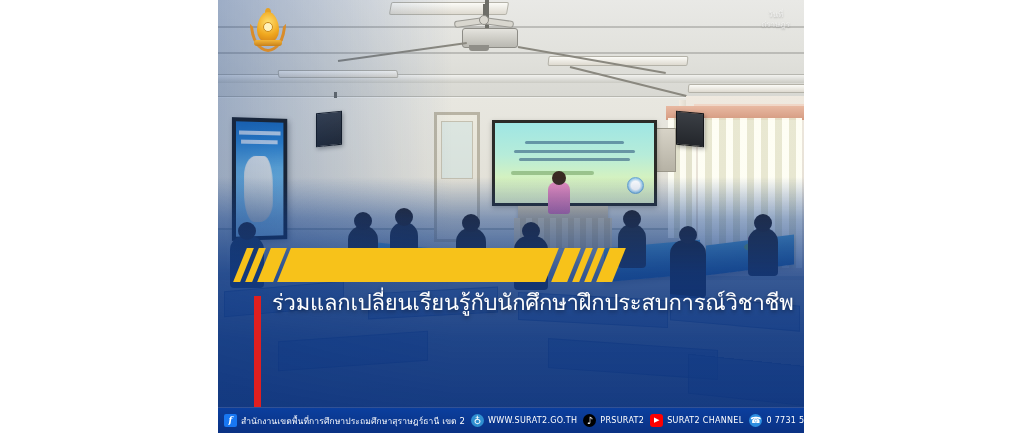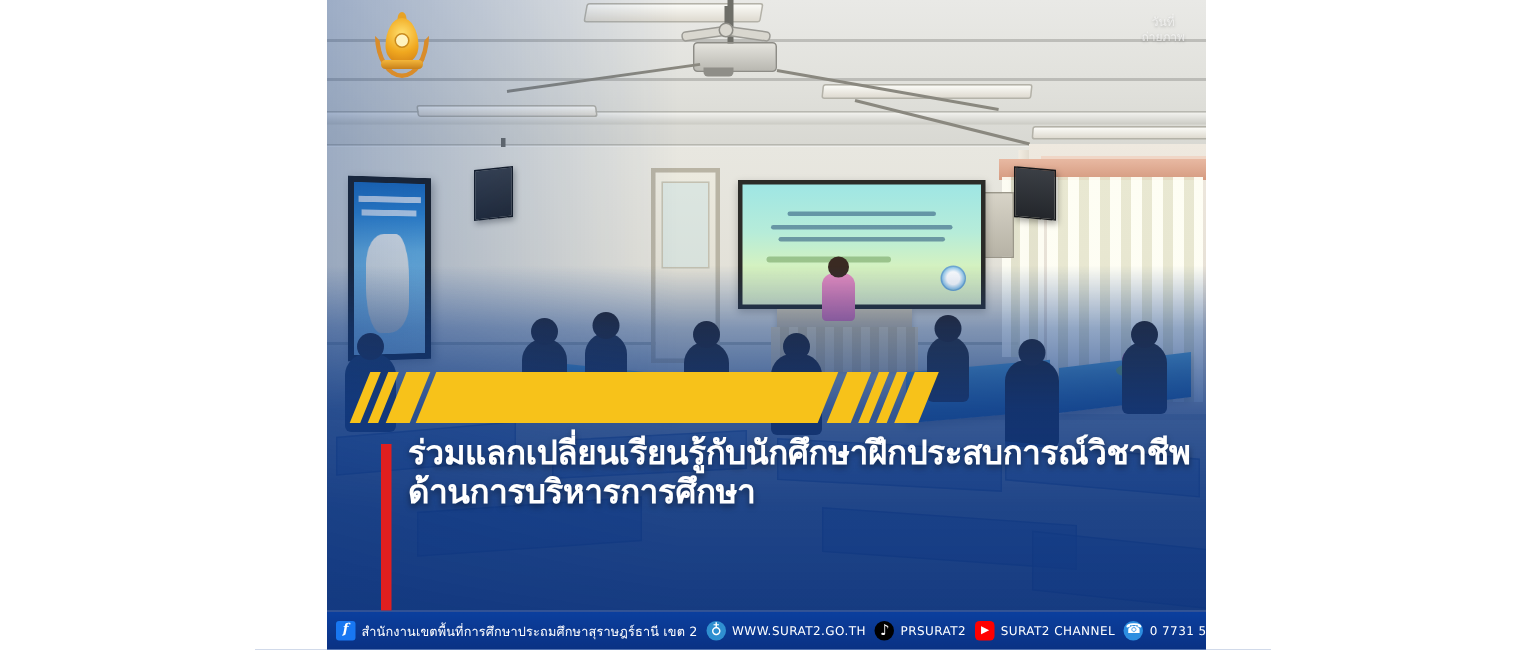--- a/index.html
+++ b/index.html
@@ -174,21 +174,21 @@
               color:#16387d; font-size:15px; font-weight:bold; letter-spacing:.2px;
               text-shadow:0 1px 0 rgba(255,255,255,.35); }
 
   
   .redbar{ position:absolute; left:36px; top:296px; width:7px; height:124px; background:#e01f1f; }
 
   
   .titles{ position:absolute; left:54px; top:290px; right:10px; }
   .t-main{ color:#ffd21b; font-size:33px; font-weight:bold; line-height:1.05;
            text-shadow:0 2px 4px rgba(0,0,0,.45); letter-spacing:-.3px; }
-  .t-sub{ color:#ffffff; font-size:22px; font-weight:bold; line-height:1.12;
+  .t-sub{ color:#ffffff; font-size:22px; font-weight:normal; line-height:1.12;
           text-shadow:0 2px 4px rgba(0,0,0,.45); margin-top:1px; letter-spacing:-.2px; }
 
   
   .footer{ position:absolute; left:0; bottom:0; width:100%; height:26px;
            background:linear-gradient(#0b3f9e,#0a3183);
            display:flex; align-items:center; padding:0 6px; gap:6px;
            border-top:1px solid rgba(255,255,255,.16); }
   .fitem{ display:flex; align-items:center; gap:4px; }
   .flabel{ color:#fff; font-size:8.5px; letter-spacing:.1px; white-space:nowrap; }
   .flabel.latin{ font-size:8px; letter-spacing:.3px; }
@@ -338,38 +338,37 @@
     <div class="emblem">
       <div class="em-halo"></div>
       <div class="em-top"></div>
       <div class="em-body"></div>
       <div class="em-core"></div>
       <div class="em-base"></div>
     </div>
 
     <div class="watermark">
       <div>วันที่</div>
-      <div>ถ่ายภาพ</div>
+      <div>ถ่ราษฎร</div>
     </div>
 
     <div class="date-band">
       <div class="chev c-a"></div>
       <div class="chev c-b"></div>
       <div class="chev c-c"></div>
       <div class="chev c-main"></div>
       <div class="chev c-d"></div>
       <div class="chev c-e"></div>
       <div class="chev c-f"></div>
       <div class="chev c-g"></div>
     </div>
 
     <div class="redbar"></div>
     <div class="titles">
       <div class="t-sub">ร่วมแลกเปลี่ยนเรียนรู้กับนักศึกษาฝึกประสบการณ์วิชาชีพ</div>
-      <div class="t-sub">ด้านการบริหารการศึกษา</div>
     </div>
 
     <div class="footer">
 
       <div class="fitem">
         <span class="ic ic-fb">f</span>
         <span class="flabel">สำนักงานเขตพื้นที่การศึกษาประถมศึกษาสุราษฎร์ธานี เขต 2</span>
       </div>
 
       <div class="fitem">

